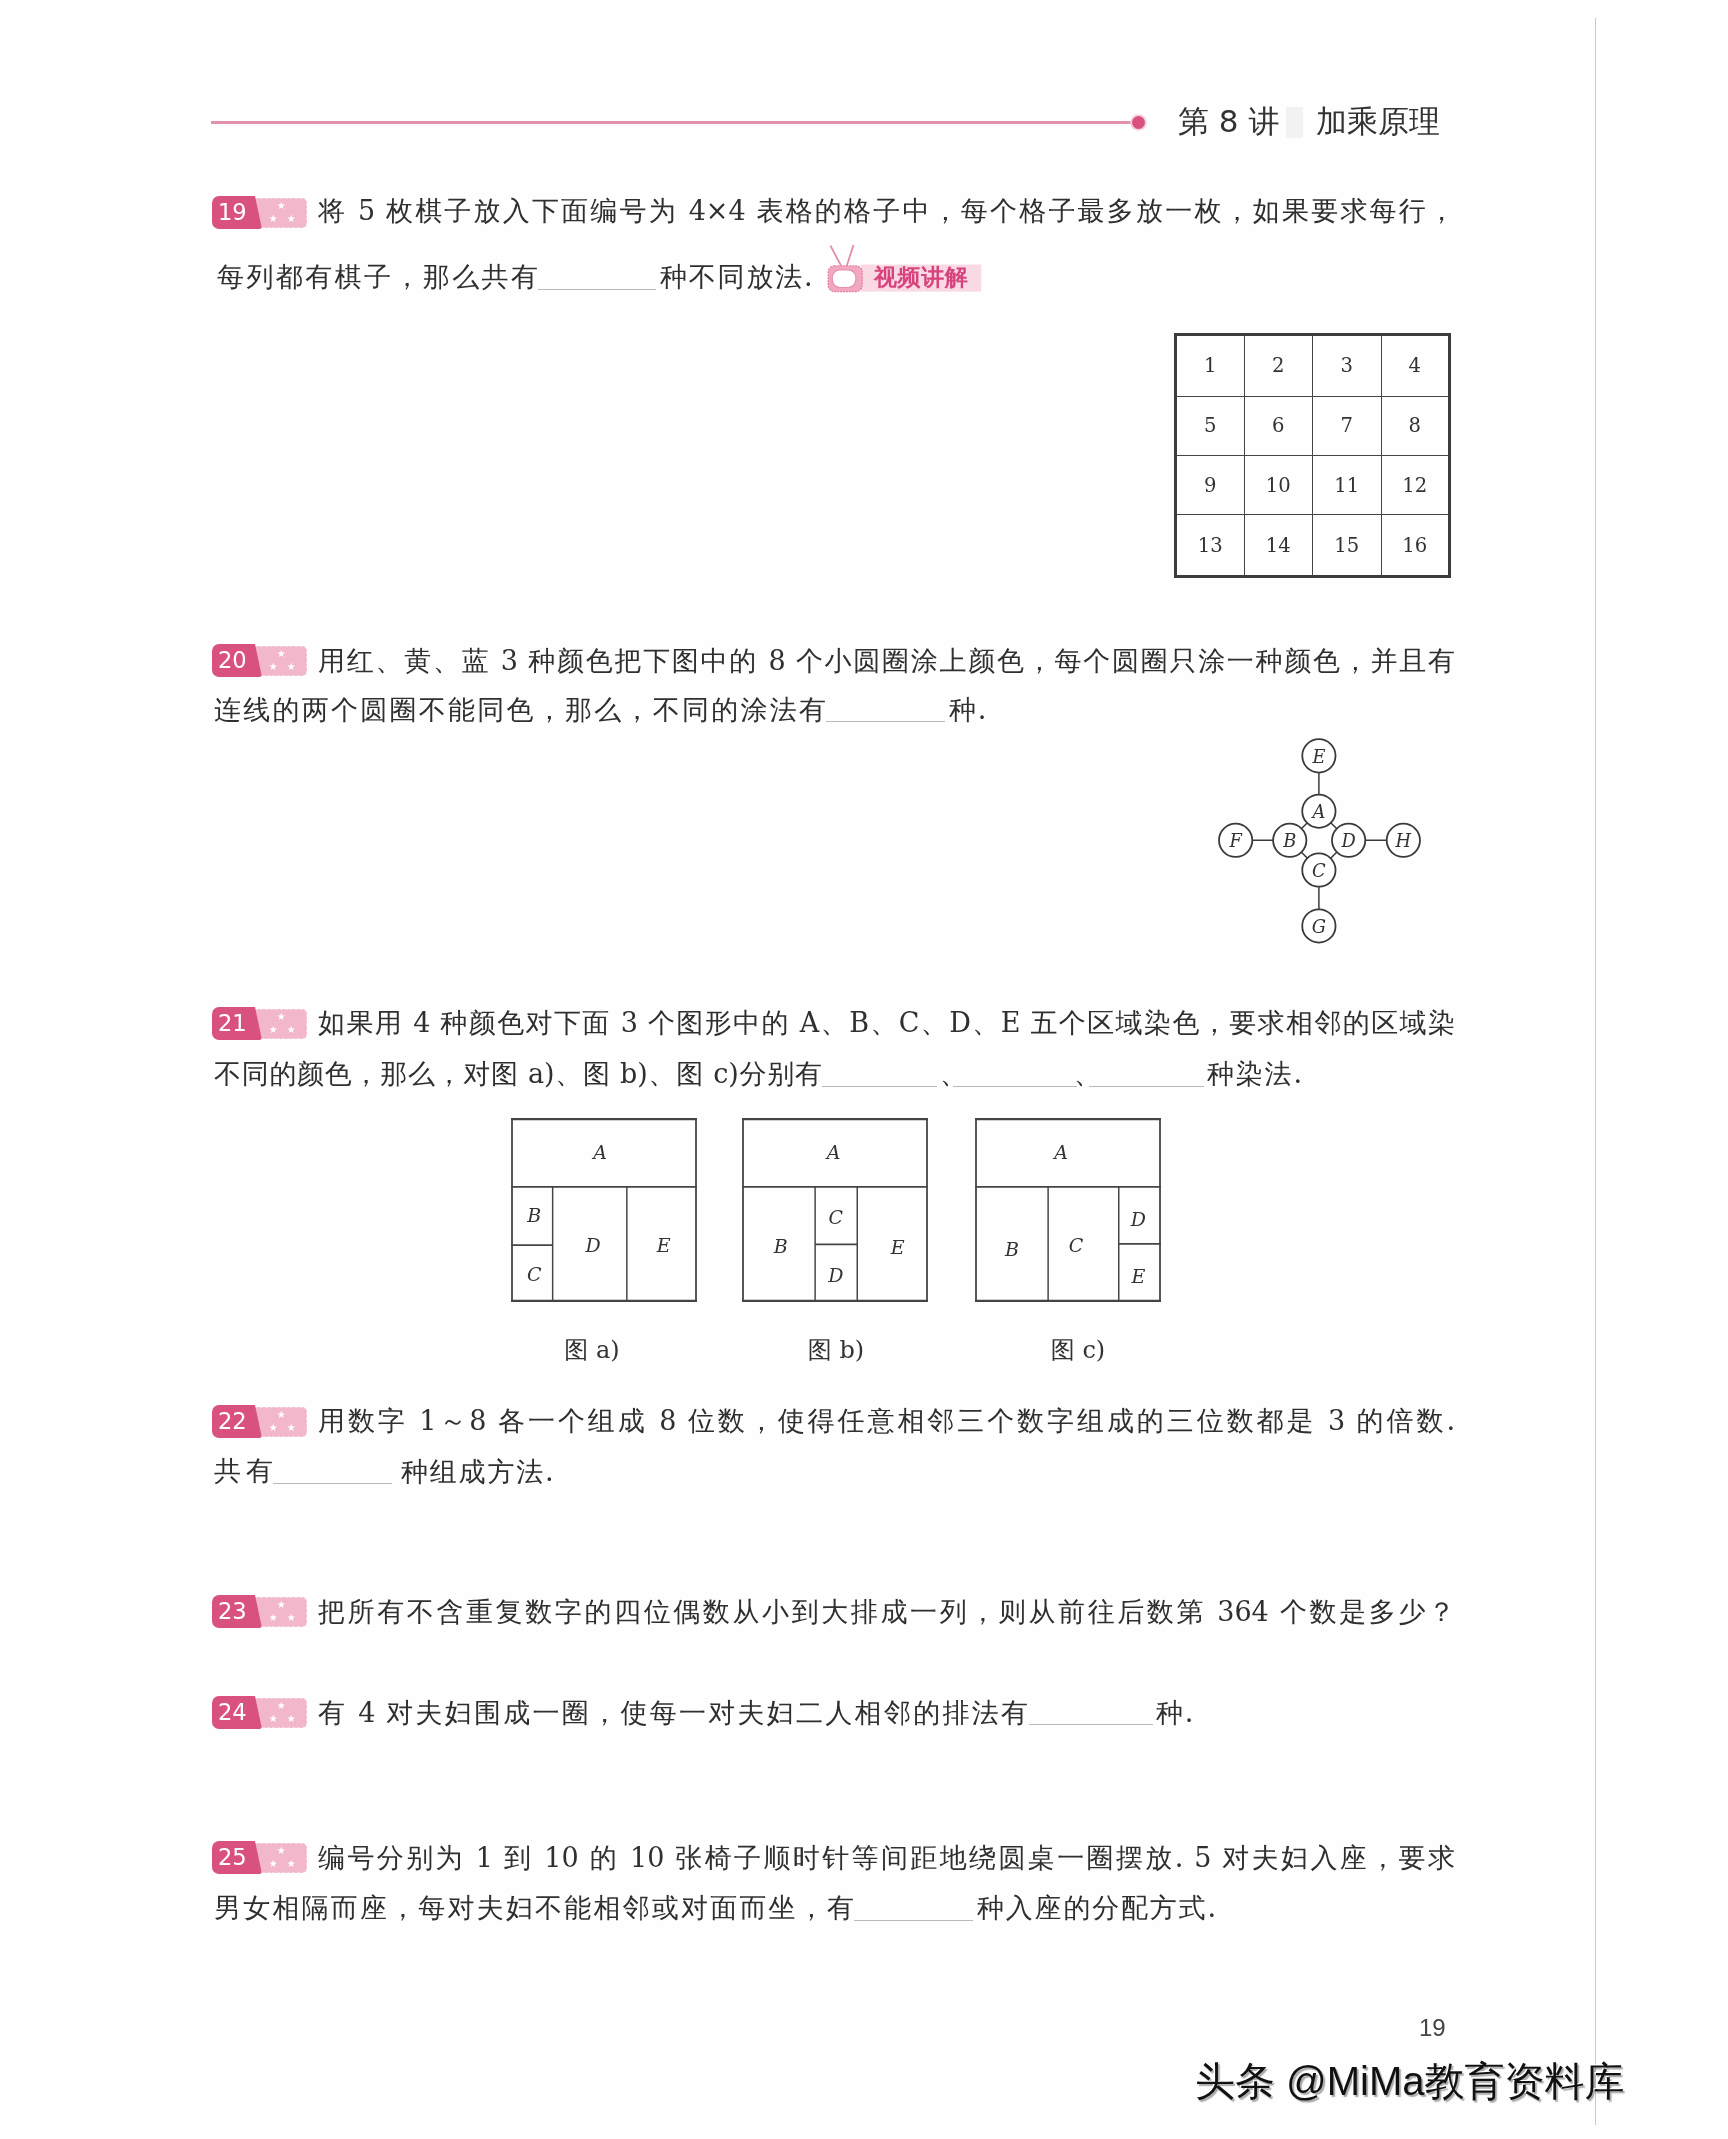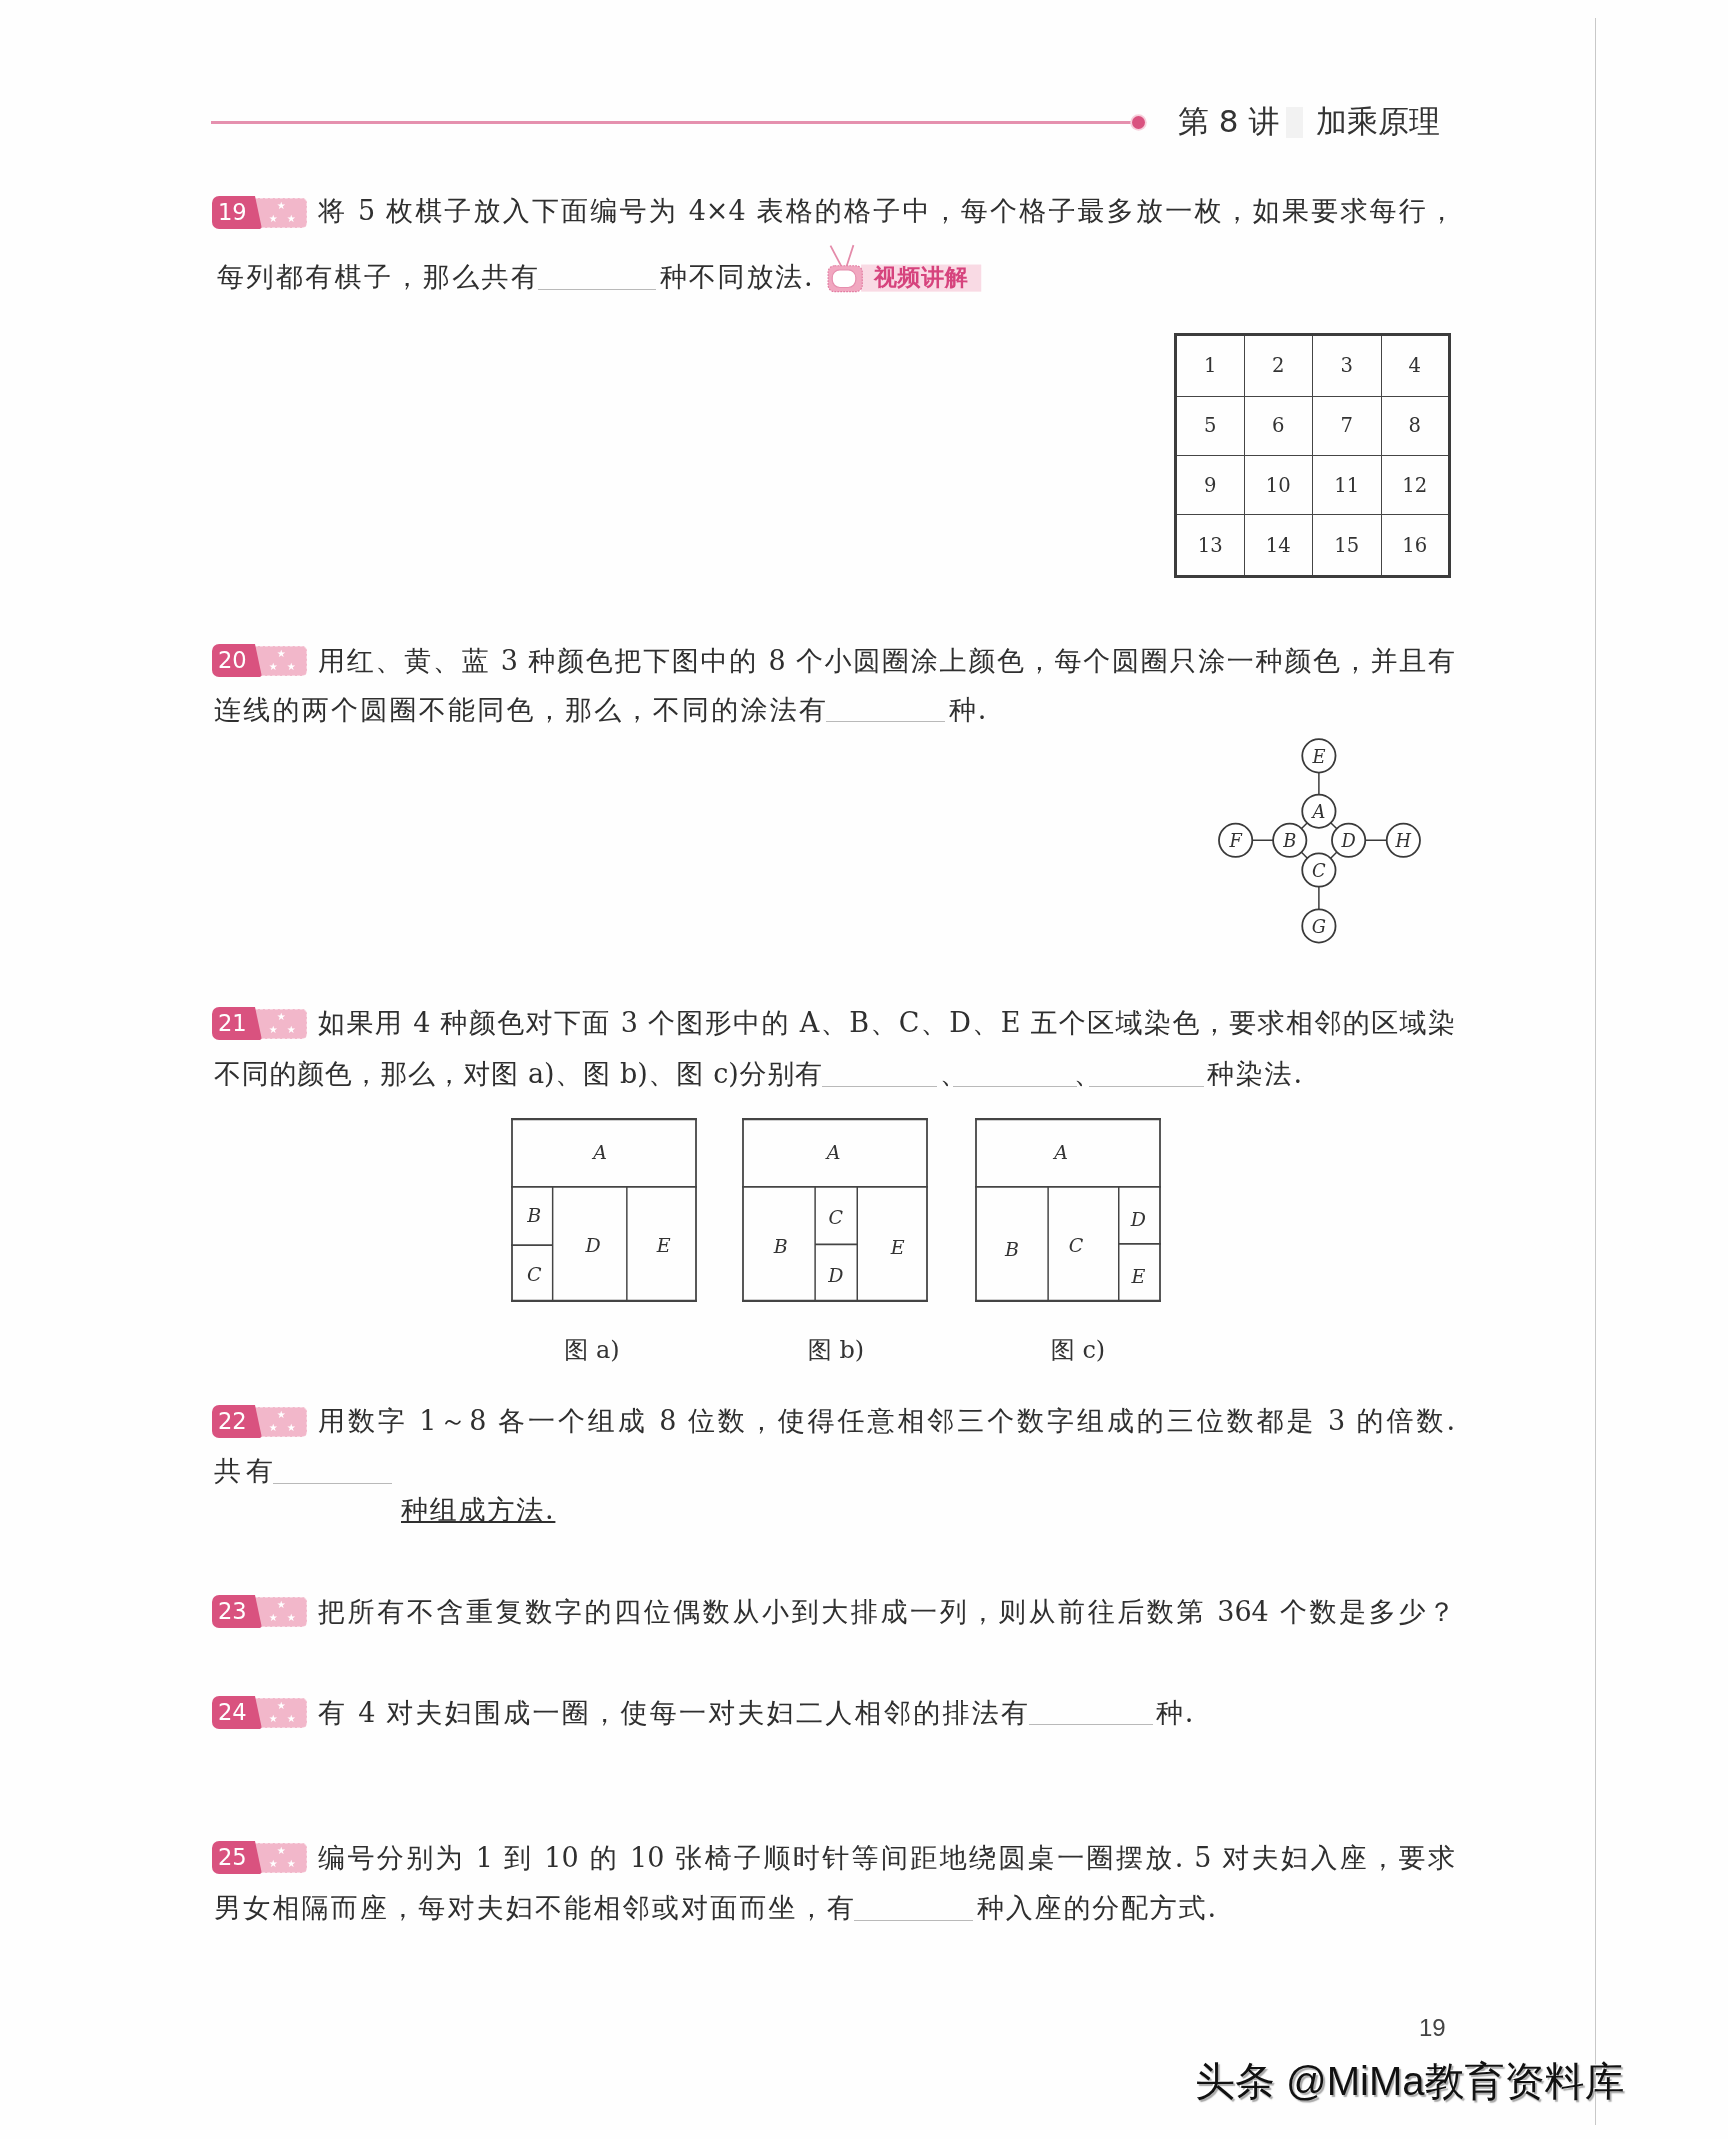--- a/index.html
+++ b/index.html
@@ -248,21 +248,21 @@
   <div class="badge" style="top:1405px;">
     <div class="tab"></div>
     <div class="num">22</div>
     <span class="star" style="left:64px;top:5.3px;">★</span>
     <span class="star" style="left:56px;top:18.4px;">★</span>
     <span class="star" style="left:74px;top:18.4px;">★</span>
   </div>
   <div class="ln jus" style="left:318px;top:1396px;width:1137px;">用数字 1～8 各一个组成 8 位数，使得任意相邻三个数字组成的三位数都是 3 的倍数.</div>
   <div class="ln jus" style="left:214px;top:1447px;width:59px;font-family:Liberation Serif, serif;">共有</div>
   <div class="blank" style="left:273px;top:1483px;width:119px;"></div>
-  <div class="ln" style="left:401px;top:1485px;text-decoration:underline;">种组成方法.</div>
+  <div class="ln" style="left:401px;top:1447px;">种组成方法.</div>
 
   <div class="badge" style="top:1595px;padding-left:12px;">
     <div class="tab"></div>
     <div class="num">23</div>
     <span class="star" style="left:64px;top:5.3px;">★</span>
     <span class="star" style="left:56px;top:18.4px;">★</span>
     <span class="star" style="left:74px;top:18.4px;">★</span>
   </div>
   <div class="ln jus" style="left:318px;top:1587px;width:1137px;">把所有不含重复数字的四位偶数从小到大排成一列，则从前往后数第 364 个数是多少？</div>
 

